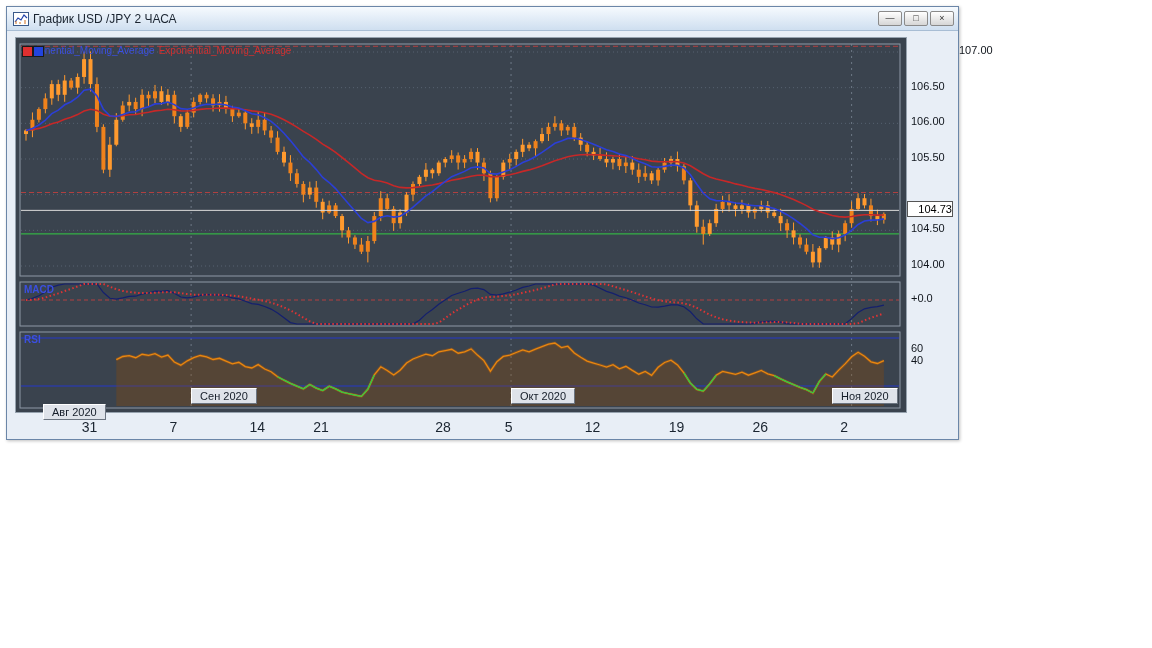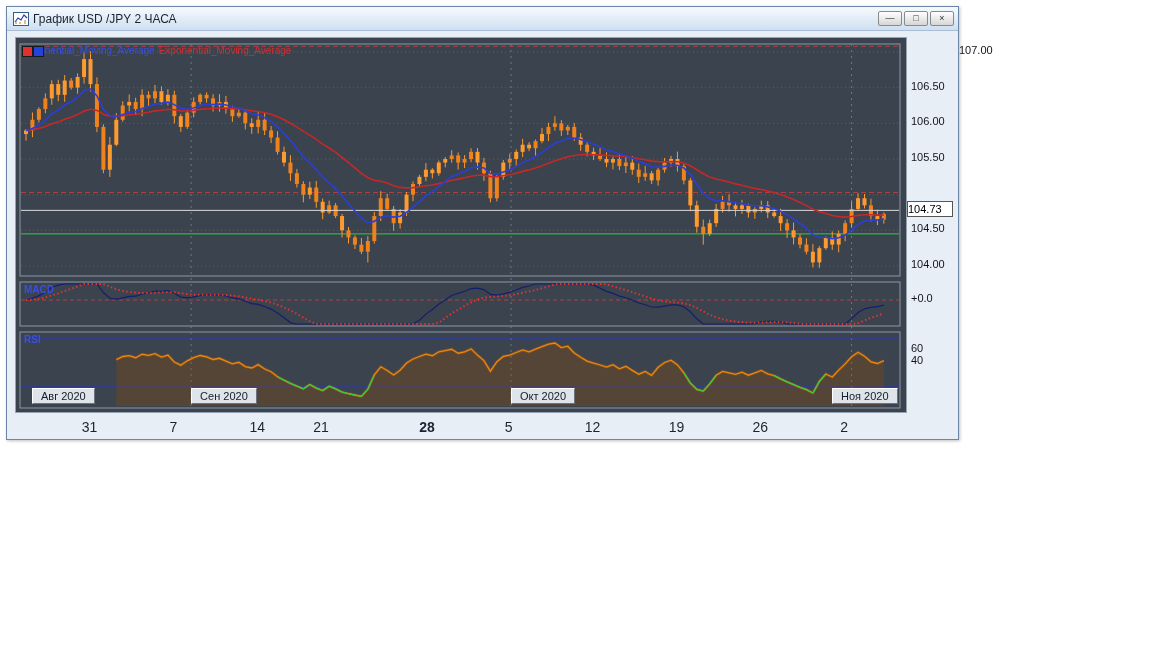--- a/index.html
+++ b/index.html
@@ -27,21 +27,21 @@
   .lred{color:#d03030;margin-left:4px;}
   .plabel{position:absolute;left:8px;font-size:10px;font-weight:bold;color:#3b4fe0;z-index:3;}
   #macd-label{top:246px;}
   #rsi-label{top:296px;}
   .badge{position:absolute;top:350px;height:14px;line-height:14px;padding:0 8px;font-size:11px;
     color:#141c28;background:#dfe3ea;border-top:1px solid #ffffff;border-left:1px solid #ffffff;
     border-right:1px solid #6b7480;border-bottom:1px solid #6b7480;white-space:nowrap;z-index:3;}
   .gutter{position:absolute;left:898px;top:6px;width:49px;height:374px;}
   .gtick{position:absolute;left:6px;font-size:11px;color:#10151c;white-space:nowrap;}
   .ptag{position:absolute;left:2px;width:44px;height:14px;font-size:11px;line-height:14px;
-    text-align:left;color:#000;background:#ffffff;border:1px solid #555;z-index:4;}
+    text-align:right;color:#000;background:#ffffff;border:1px solid #555;z-index:4;}
   .strip{position:absolute;left:0;top:380px;right:0;height:28px;}
   .wk{position:absolute;top:8px;transform:translateX(-50%);font-size:14px;color:#1a2430;}
 </style>
 </head>
 <body>
 
 <div>
   <div class="window">
 
     <div class="titlebar">
@@ -392,21 +392,21 @@
           </svg>
 
         <div class="legend">
           <span class="sq sq-red"></span>
           <span class="sq sq-blue"></span><span class="ltext lblue">Exponential_Moving_Average</span><span class="ltext lred">Exponential_Moving_Average</span>
         </div>
 
         <div class="plabel" id="macd-label">MACD</div>
         <div class="plabel" id="rsi-label">RSI</div>
 
-        <div class="badge" style="left: 16px;">Авг 2020</div>
+        <div class="badge" style="left: 27px; margin-top: 16px;">Авг 2020</div>
         <div class="badge" style="left: 175.12px;">Сен 2020</div>
         <div class="badge" style="left: 495.04px;">Окт 2020</div>
         <div class="badge" style="left: 816px;">Ноя 2020</div>
       </div>
 
       <div class="gutter">
         <div class="gtick" style="top: 7px; margin-left: 48px;">107.00</div>
         <div class="gtick" style="top: 42.6667px;">106.50</div>
         <div class="gtick" style="top: 78.3333px;">106.00</div>
         <div class="gtick" style="top: 114px;">105.50</div>
@@ -417,21 +417,21 @@
         <div class="gtick" id="macd-tick" style="top: 255px;">+0.0</div>
         <div class="gtick" style="top: 305px;">60</div>
         <div class="gtick" style="top: 317px;">40</div>
       </div>
 
       <div class="strip">
         <span class="wk" style="left: 82.5px;">31</span>
         <span class="wk" style="left: 166.35px;">7</span>
         <span class="wk" style="left: 250.2px;">14</span>
         <span class="wk" style="left: 314px;">21</span>
-        <span class="wk" style="left: 420px; font-weight: bold;">28</span>
+        <span class="wk" style="left: 436px;">28</span>
         <span class="wk" style="left: 501.75px;">5</span>
         <span class="wk" style="left: 585.6px;">12</span>
         <span class="wk" style="left: 669.45px;">19</span>
         <span class="wk" style="left: 753.3px;">26</span>
         <span class="wk" style="left: 837.15px;">2</span>
       </div>
 
     </div>
   </div>
 </div>

